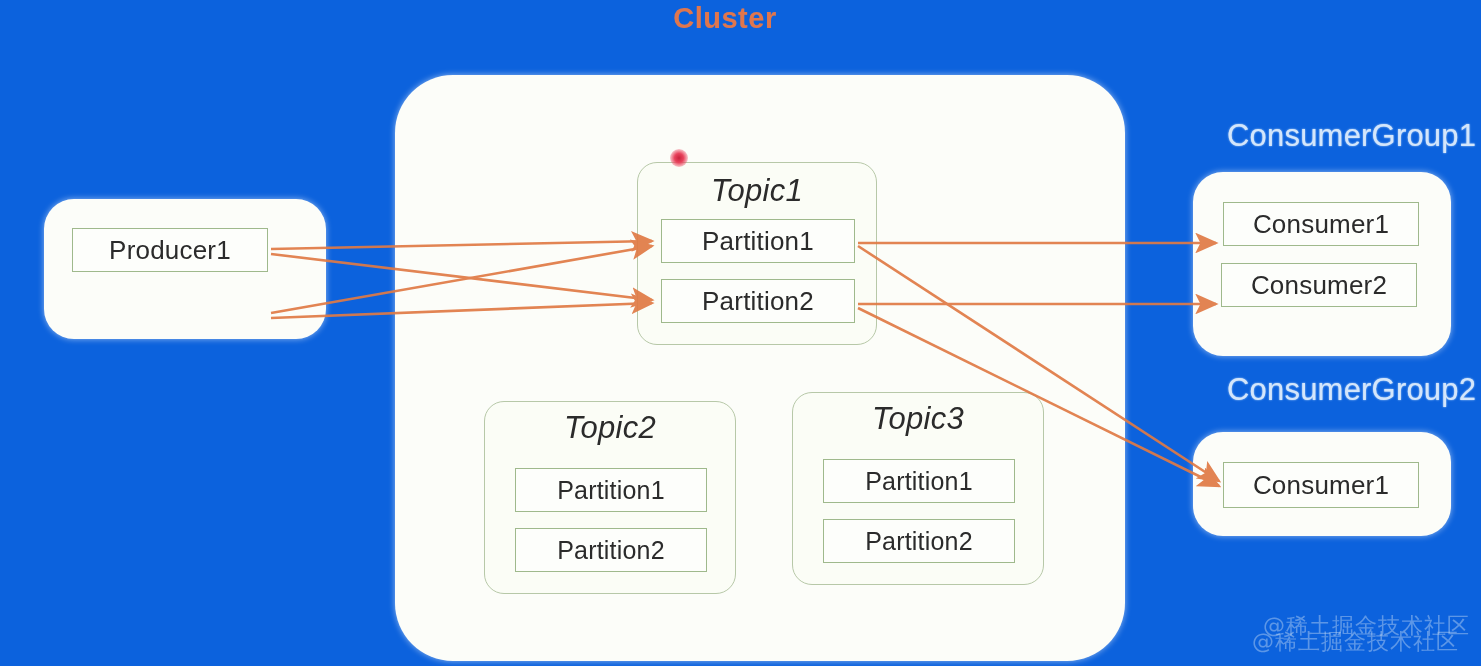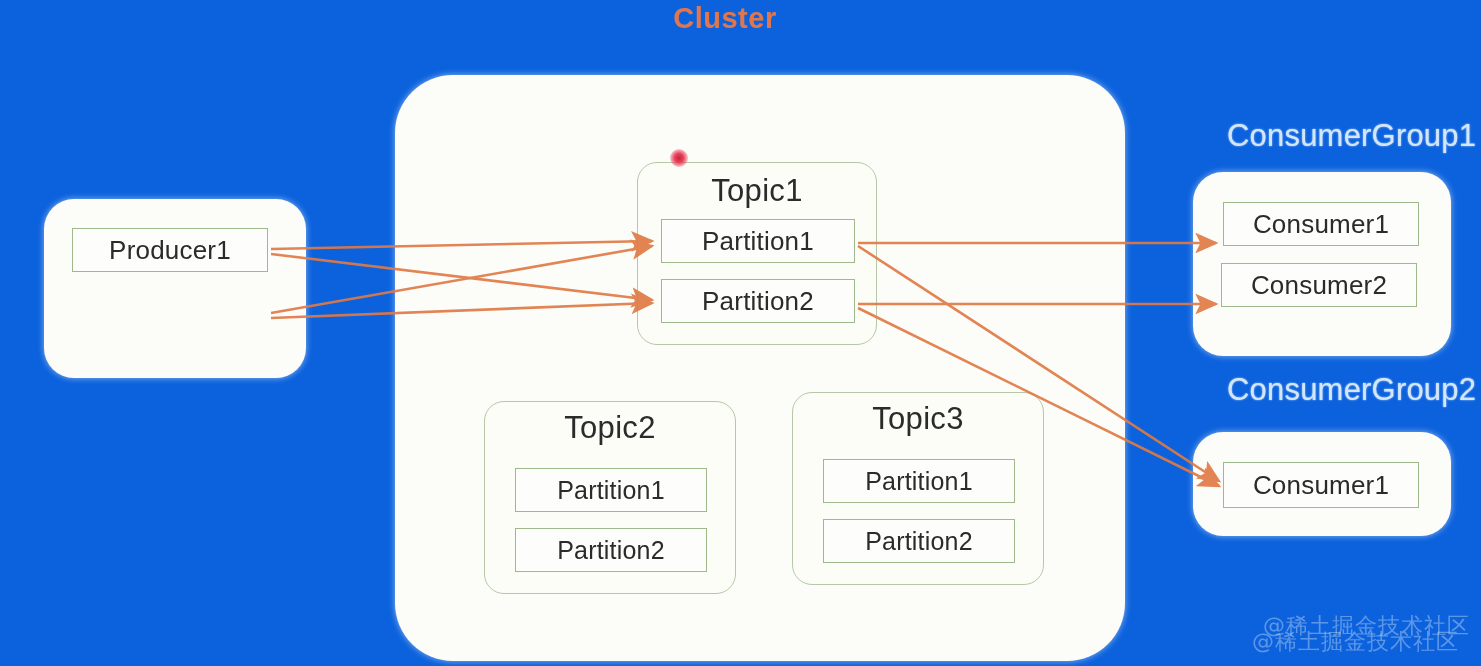--- a/index.html
+++ b/index.html
@@ -31,21 +31,21 @@
   #cg2-title{left:1195px;top:372px;}
 
   
   .panel{
     position:absolute;
     background:#fcfdf9;
     border-radius:28px;
     box-shadow:0 0 6px rgba(255,255,255,.55);
   }
   #cluster-panel{left:395px;top:75px;width:730px;height:586px;border-radius:58px;}
-  #producer-panel{left:44px;top:199px;width:262px;height:179px;border-radius:30px;}
+  #producer-panel{left:44px;top:199px;width:262px;height:140px;border-radius:30px;padding-left:20px;}
   #cg1-panel{left:1193px;top:172px;width:258px;height:184px;border-radius:30px;}
   #cg2-panel{left:1193px;top:432px;width:258px;height:104px;border-radius:30px;}
 
   
   .topic-card{
     position:absolute;
     background:#fbfdf6;
     border:1.5px solid #b7c8a8;
     border-radius:20px;
     box-sizing:border-box;
@@ -53,20 +53,21 @@
   #topic1-card{left:637px;top:162px;width:240px;height:183px;}
   #topic2-card{left:484px;top:401px;width:252px;height:193px;padding-left:48px;}
   #topic3-card{left:792px;top:392px;width:252px;height:193px;}
 
   .topic-label{
     position:absolute;left:0;right:0;
     text-align:center;
     color:#2b2b2b;
     font-size:31px;
     letter-spacing:.3px;
+    font-style:italic;
   }
   #topic1-card .topic-label{top:10px;}
   #topic2-card .topic-label,#topic3-card .topic-label{top:8px;}
 
   
   .cell{
     position:absolute;
     background:#fdfefb;
     border:1.4px solid #9fb98c;
     box-sizing:border-box;

